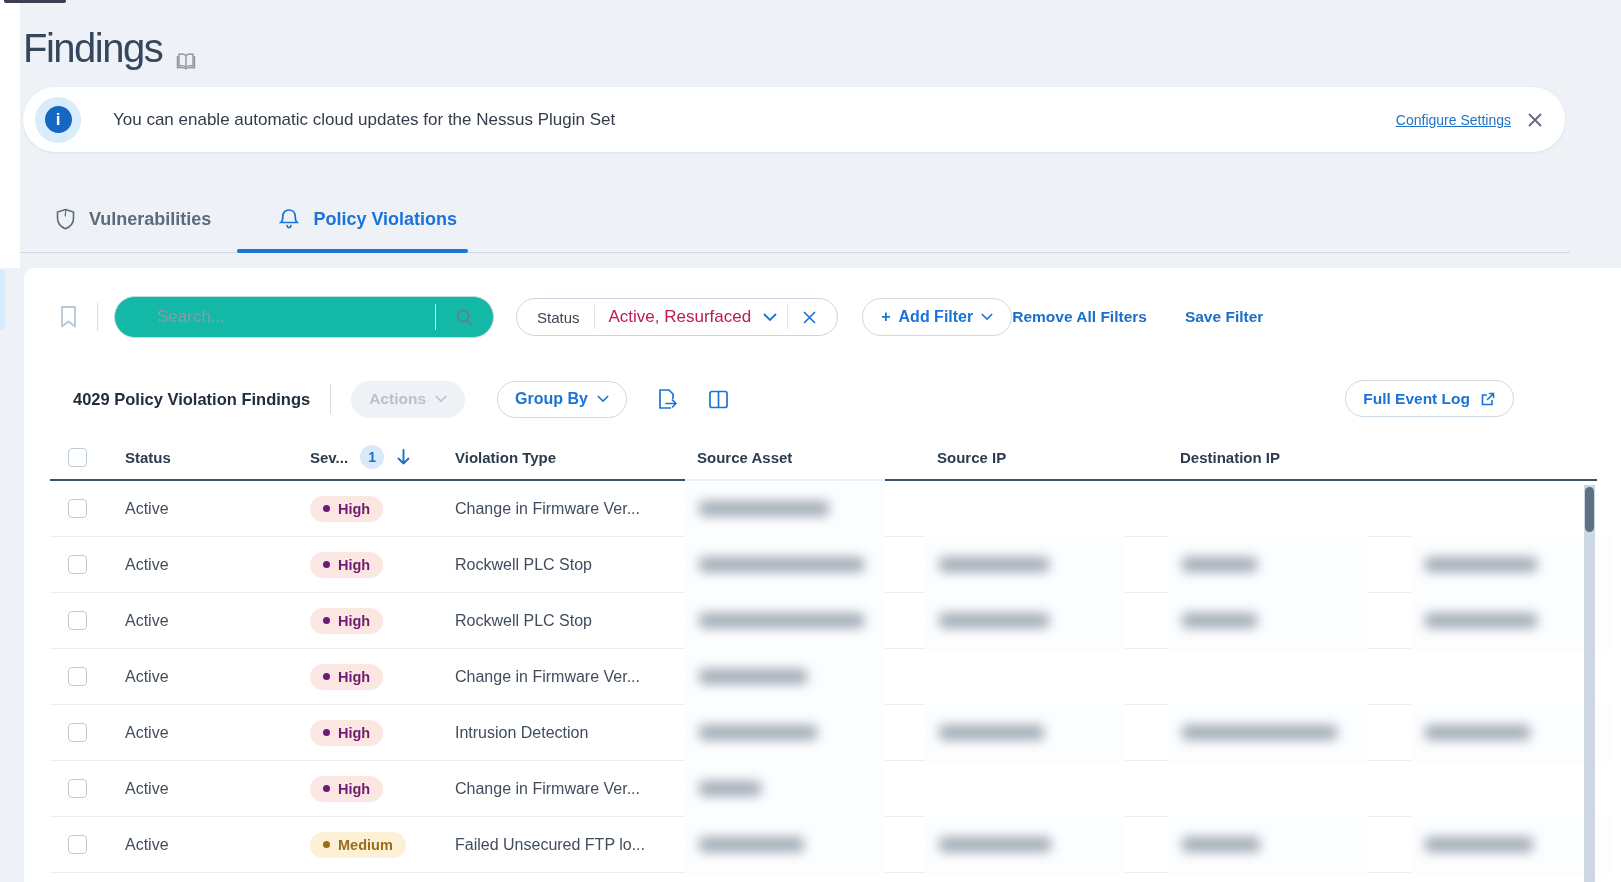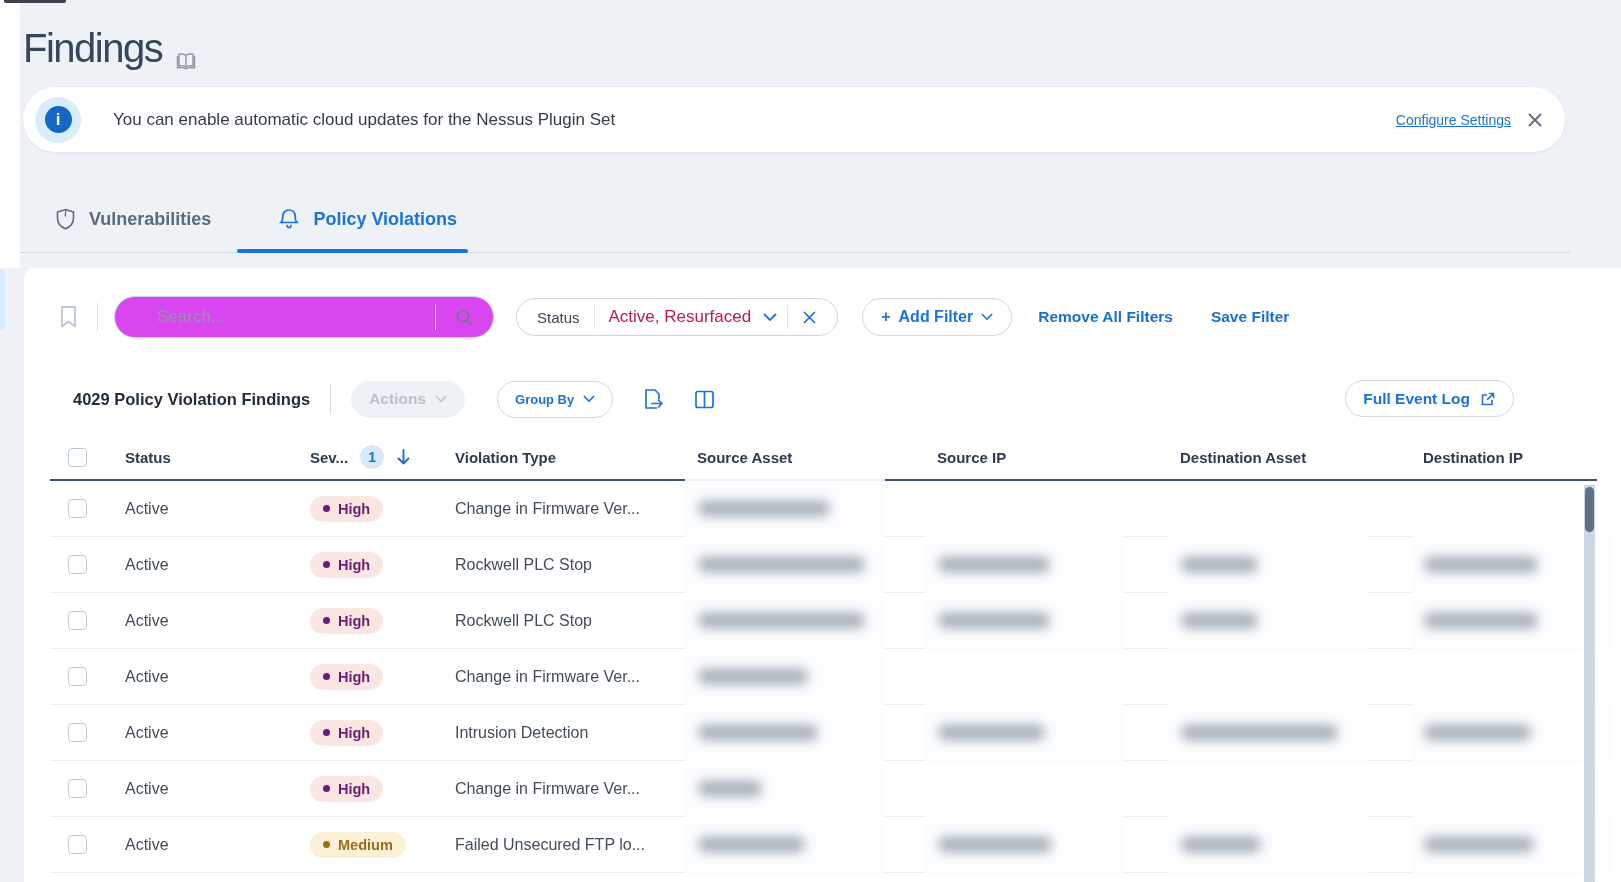--- a/index.html
+++ b/index.html
@@ -38,41 +38,41 @@
   .tabs-underline-gray { position:absolute; left:20px; top:252px; width:1550px; height:1px; background:#cfdae4; }
   .tabs-underline-blue { position:absolute; left:237px; top:249px; width:231px; height:4px; background:#1a73d9; border-radius:2px; }
 
   
   .card { position:absolute; left:24px; top:268px; right:0; bottom:0; background:#fff; border-radius:10px 0 0 0; }
 
   
   .filter-row { position:absolute; left:31px; top:28px; display:flex; align-items:center; }
   .bookmark-btn { width:26px; height:30px; display:flex; align-items:center; justify-content:center; color:#b9c6d3; cursor:pointer; }
   .vsep { width:1px; height:28px; background:#d5dde5; margin:0 16px; }
-  .search-pill { width:380px; height:42px; border:1px solid #c9d6e2; border-radius:21px; background:#d946ef; display:flex; align-items:center; overflow:hidden; }
+  .search-pill { width:380px; height:42px; border:1px solid #c9d6e2; border-radius:21px; background:#14b8a6; display:flex; align-items:center; overflow:hidden; }
   .search-pill input { border:none; outline:none; flex:1; height:100%; padding-left:42px; font-size:17px; color:#33404e; font-family:"Liberation Sans",sans-serif; background:transparent; }
   .search-pill input::placeholder { color:#8d9aa9; }
   .search-icon-box { width:58px; height:26px; border-left:1px solid #e2e9f0; display:flex; align-items:center; justify-content:center; color:#6c7a89; cursor:pointer; }
   .status-chip { margin-left:22px; height:38px; border:1px solid #c9d6e2; border-radius:19px; background:#fff; display:flex; align-items:center; padding:0 12px; }
   .status-chip .chip-label { font-size:15px; color:#3c4654; padding:0 8px; }
   .chip-sep { width:1px; height:24px; background:#dde5ec; margin:0 6px; }
   .chip-value { font-size:17px; color:#be185d; padding:0 8px; cursor:pointer; }
   .chip-chevron { color:#1a73d9; margin:0 4px; cursor:pointer; display:flex; }
   .chip-close { color:#1a73d9; margin:0 8px; cursor:pointer; display:flex; }
   .add-filter-btn { margin-left:24px; height:38px; border:1px solid #cdd9e3; border-radius:19px; background:#fff; display:flex; align-items:center; gap:8px; padding:0 18px; color:#1a73d9; font-size:16px; font-weight:bold; cursor:pointer; }
   .text-btn { color:#1a6fc9; font-size:15.5px; font-weight:bold; cursor:pointer; }
-  .remove-all { margin-left:26px; }
+  .remove-all { }
   .save-filter { margin-left:38px; }
 
   
   .toolbar-row { position:absolute; left:49px; top:112px; right:28px; height:38px; display:flex; align-items:center; }
   .count-label { font-size:16.5px; font-weight:bold; color:#222e3c; }
   .toolbar-row .vsep { margin:0 20px; height:30px; }
   .actions-btn { height:37px; border-radius:19px; background:#eef2f6; color:#b6c2cf; font-size:15.5px; font-weight:bold; display:flex; align-items:center; gap:9px; padding:0 18px; cursor:default; }
-  .groupby-btn { margin-left:32px; height:37px; border:1px solid #cdd9e3; border-radius:19px; background:#fff; color:#1a73d9; font-size:13px; font-weight:bold; display:flex; align-items:center; gap:9px; padding:0 17px; cursor:pointer; }
+  .groupby-btn { margin-left:32px; height:37px; border:1px solid #cdd9e3; border-radius:19px; background:#fff; color:#1a73d9; font-size:16px; font-weight:bold; display:flex; align-items:center; gap:9px; padding:0 17px; cursor:pointer; }
   .tool-icon { margin-left:30px; color:#1a73d9; display:flex; cursor:pointer; }
   .fel-btn { position:absolute; right:79px; top:0; height:37px; border:1px solid #cdd9e3; border-radius:19px; background:#fff; color:#1a73d9; font-size:15.5px; font-weight:bold; display:flex; align-items:center; gap:10px; padding:0 17px; cursor:pointer; }
 
   
   .table { position:absolute; left:26px; top:167px; width:1547px; }
   .tgrid { display:grid; grid-template-columns:75px 185px 145px 242px 240px 243px 243px 1fr; align-items:center; }
   .thead { height:46px; border-bottom:2px solid #3f5164; font-size:15px; font-weight:bold; color:#2c3b4e; }
   .th-sev { display:flex; align-items:center; gap:12px; }
   .sort-badge { width:24px; height:24px; border-radius:50%; background:#d9e8fa; color:#1971d2; font-size:14px; font-weight:bold; display:flex; align-items:center; justify-content:center; }
   .sort-arrow { color:#1971d2; display:flex; cursor:pointer; }
@@ -246,21 +246,20 @@
         <span class="sort-badge">1</span>
         <span class="sort-arrow">
           <svg width="15" height="18" viewBox="0 0 15 18" fill="none" stroke="currentColor" stroke-width="1.9" stroke-linecap="round">
               <path d="M7.5 2 V15.5 M7.5 15.5 L2.5 10.5 M7.5 15.5 L12.5 10.5"></path>
             </svg>
         </span>
       </div>
       <div class="cell">Violation Type</div>
       <div class="cell">Source Asset</div>
       <div class="cell">Source IP</div>
-      <div class="cell">Destination Asset</div>
       <div class="cell">Destination IP</div>
     </div>
     <div>
         <div class="tgrid trow">
           <div class="cell">
             <span class="cb"></span>
           </div>
           <div class="cell">Active</div>
           <div class="cell">
             <span class="badge high">

